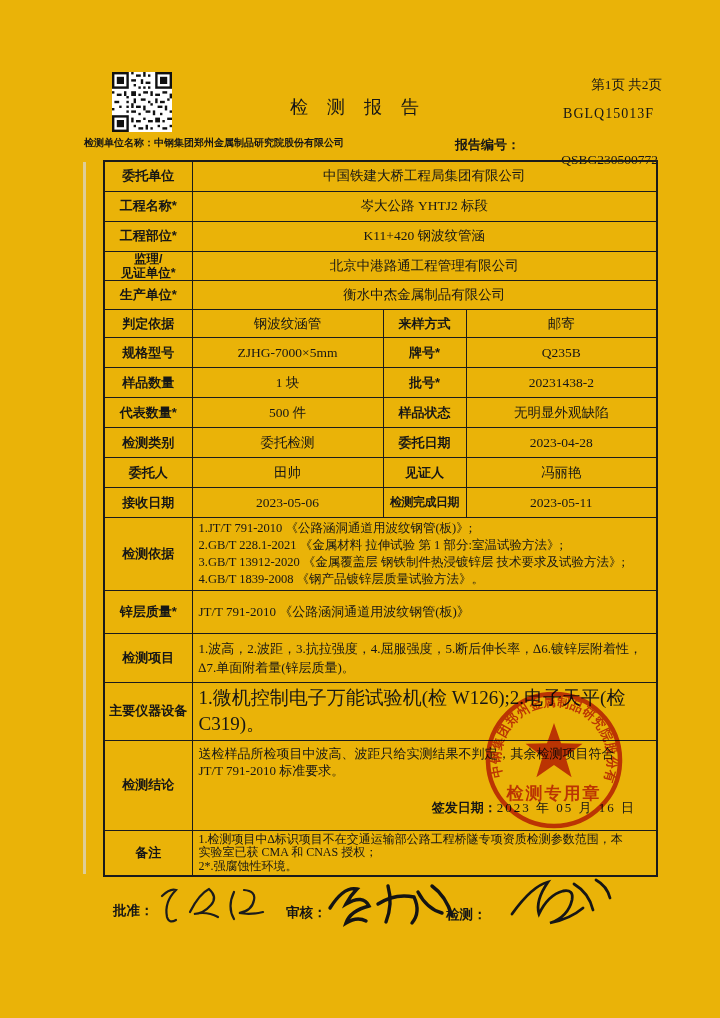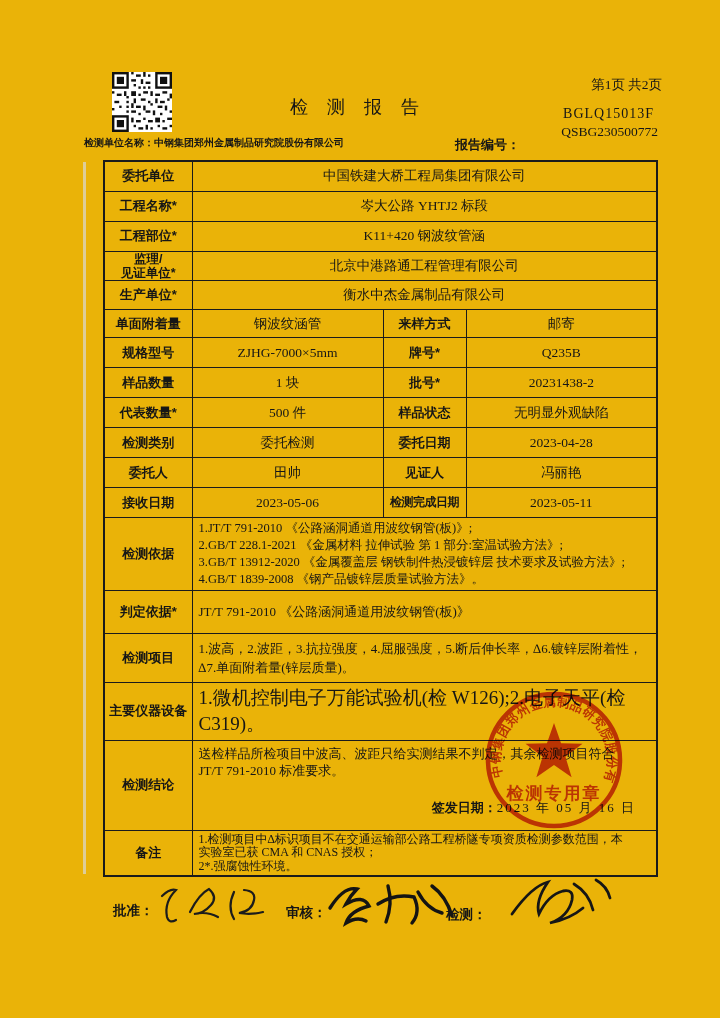--- a/index.html
+++ b/index.html
@@ -5,21 +5,21 @@
   html,body{margin:0;padding:0;background:#e9e9e7;}
   #page{position:relative;width:720px;height:1018px;background:#eab308;overflow:hidden;
         font-family:"Liberation Sans","DejaVu Sans",sans-serif;color:#161616;}
   .abs{position:absolute;}
   
   #title{left:103px;top:95px;width:510px;text-align:center;font-size:18px;font-weight:400;letter-spacing:7px;}
   #page-indicator{right:58px;top:76px;font-size:13.5px;font-family:"Liberation Serif",serif;}
   #form-code{right:66px;top:106px;font-size:14px;letter-spacing:1px;font-family:"Liberation Serif",serif;}
   #unit-line{left:84px;top:136px;font-size:10px;font-weight:700;}
   #repno-label{left:455px;top:136px;font-size:13px;font-weight:700;}
-  #repno-value{right:62px;top:124px;font-size:13.5px;font-family:"Liberation Serif",serif;text-align:right;}
+  #repno-value{right:62px;top:152px;font-size:13.5px;font-family:"Liberation Serif",serif;text-align:right;}
   
   #report-table{position:absolute;left:103px;top:160px;width:553px;border-collapse:collapse;
         table-layout:fixed;border:2px solid #1b1b1b;}
   #report-table td{border:1px solid #1b1b1b;overflow:hidden;}
   .lbl{font-weight:700;text-align:center;vertical-align:middle;font-size:13px;padding:0 2px;}
   .lbl.sm{font-size:12px;letter-spacing:-0.5px;}
   .val{text-align:center;vertical-align:middle;font-size:13.5px;font-family:"Liberation Serif","DejaVu Serif",serif;}
   .txt{text-align:left;vertical-align:middle;font-size:12.5px;padding:2px 6px;
        font-family:"Liberation Serif","DejaVu Serif",serif;line-height:1.38;margin-left:18px;}
   .txt div{line-height:17px;}
@@ -155,21 +155,21 @@
             <div class="two-line">监理/</div>
             <div class="two-line">见证单位*</div>
           </td>
           <td class="val" colspan="3">北京中港路通工程管理有限公司</td>
         </tr>
     <tr class="h29">
           <td class="lbl">生产单位*</td>
           <td class="val" colspan="3">衡水中杰金属制品有限公司</td>
         </tr>
     <tr class="h28">
-          <td class="lbl">单面附着量</td>
+          <td class="lbl">判定依据</td>
           <td class="val">钢波纹涵管</td>
           <td class="lbl">来样方式</td>
           <td class="val">邮寄</td>
         </tr>
     <tr class="h30">
           <td class="lbl">规格型号</td>
           <td class="val">ZJHG-7000×5mm</td>
           <td class="lbl">牌号*</td>
           <td class="val">Q235B</td>
         </tr>
@@ -206,21 +206,21 @@
     <tr class="h72">
           <td class="lbl">检测依据</td>
           <td class="txt" colspan="3">
       <div>1.JT/T 791-2010 《公路涵洞通道用波纹钢管(板)》;</div>
       <div>2.GB/T 228.1-2021 《金属材料 拉伸试验 第 1 部分:室温试验方法》;</div>
       <div>3.GB/T 13912-2020 《金属覆盖层 钢铁制件热浸镀锌层 技术要求及试验方法》;</div>
       <div>4.GB/T 1839-2008 《钢产品镀锌层质量试验方法》。</div>
     </td>
         </tr>
     <tr class="h43">
-          <td class="lbl">判定依据*</td>
+          <td class="lbl">锌层质量*</td>
           <td class="txt" colspan="3" style="font-size:13px">JT/T 791-2010 《公路涵洞通道用波纹钢管(板)》</td>
         </tr>
     <tr class="h49">
           <td class="lbl">检测项目</td>
           <td class="txt" colspan="3" style="font-size:13px;line-height:19px">1.波高，2.波距，3.抗拉强度，4.屈服强度，5.断后伸长率，∆6.镀锌层附着性，∆7.单面附着量(锌层质量)。</td>
         </tr>
     <tr class="h33">
           <td class="lbl">主要仪器设备</td>
           <td class="txt" colspan="3" style="font-size:19px">1.微机控制电子万能试验机(检 W126);2.电子天平(检 C319)。</td>
         </tr>

